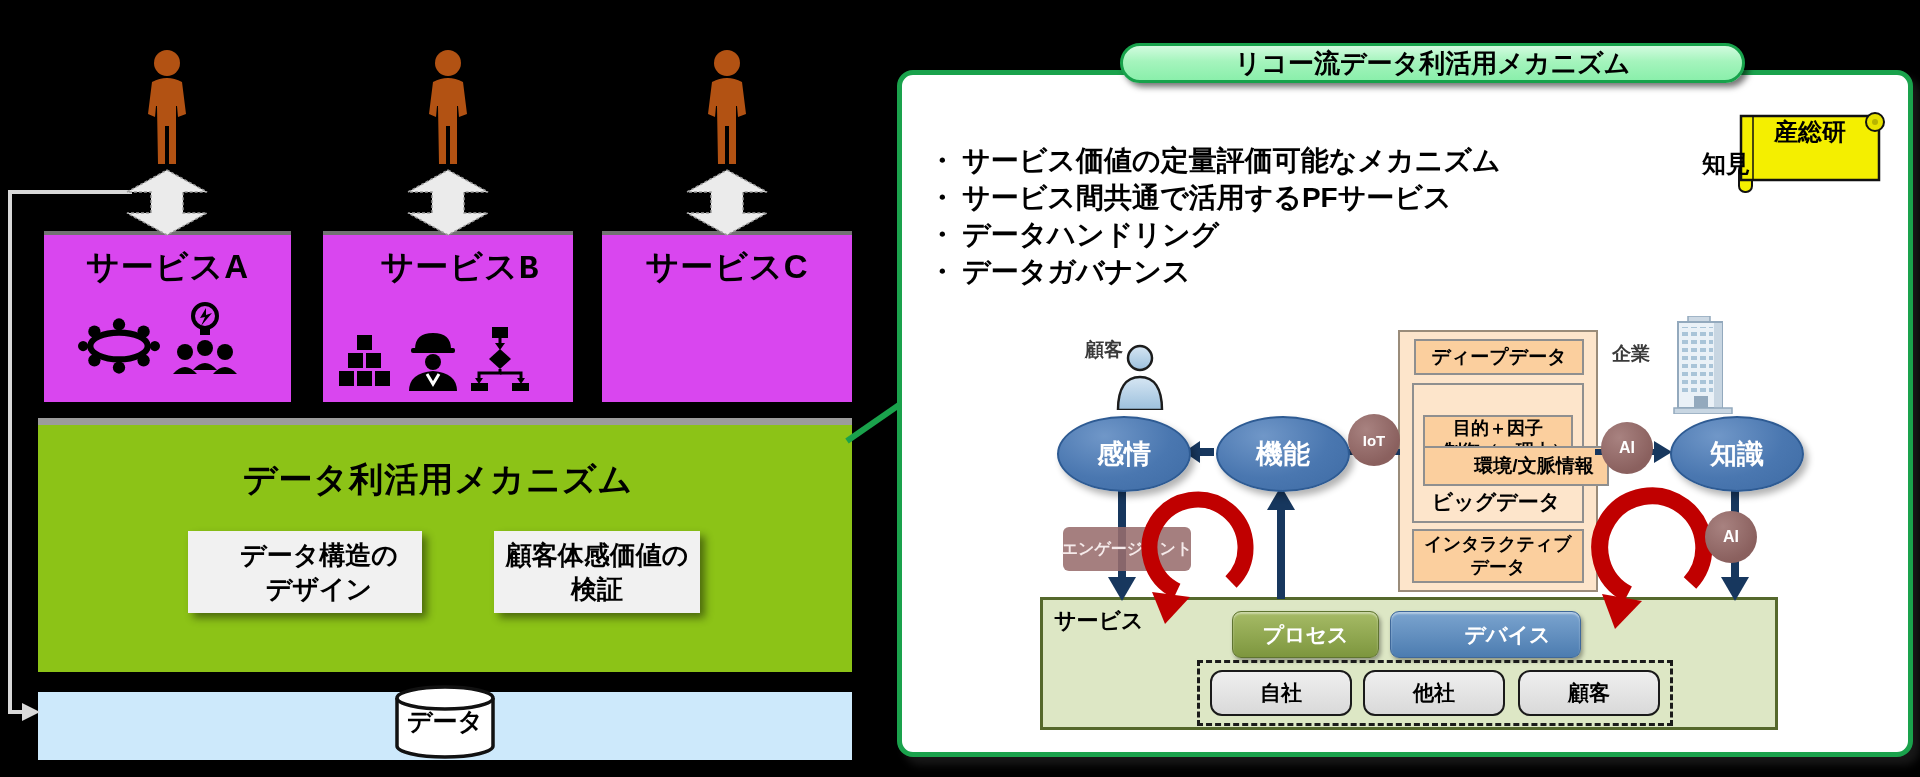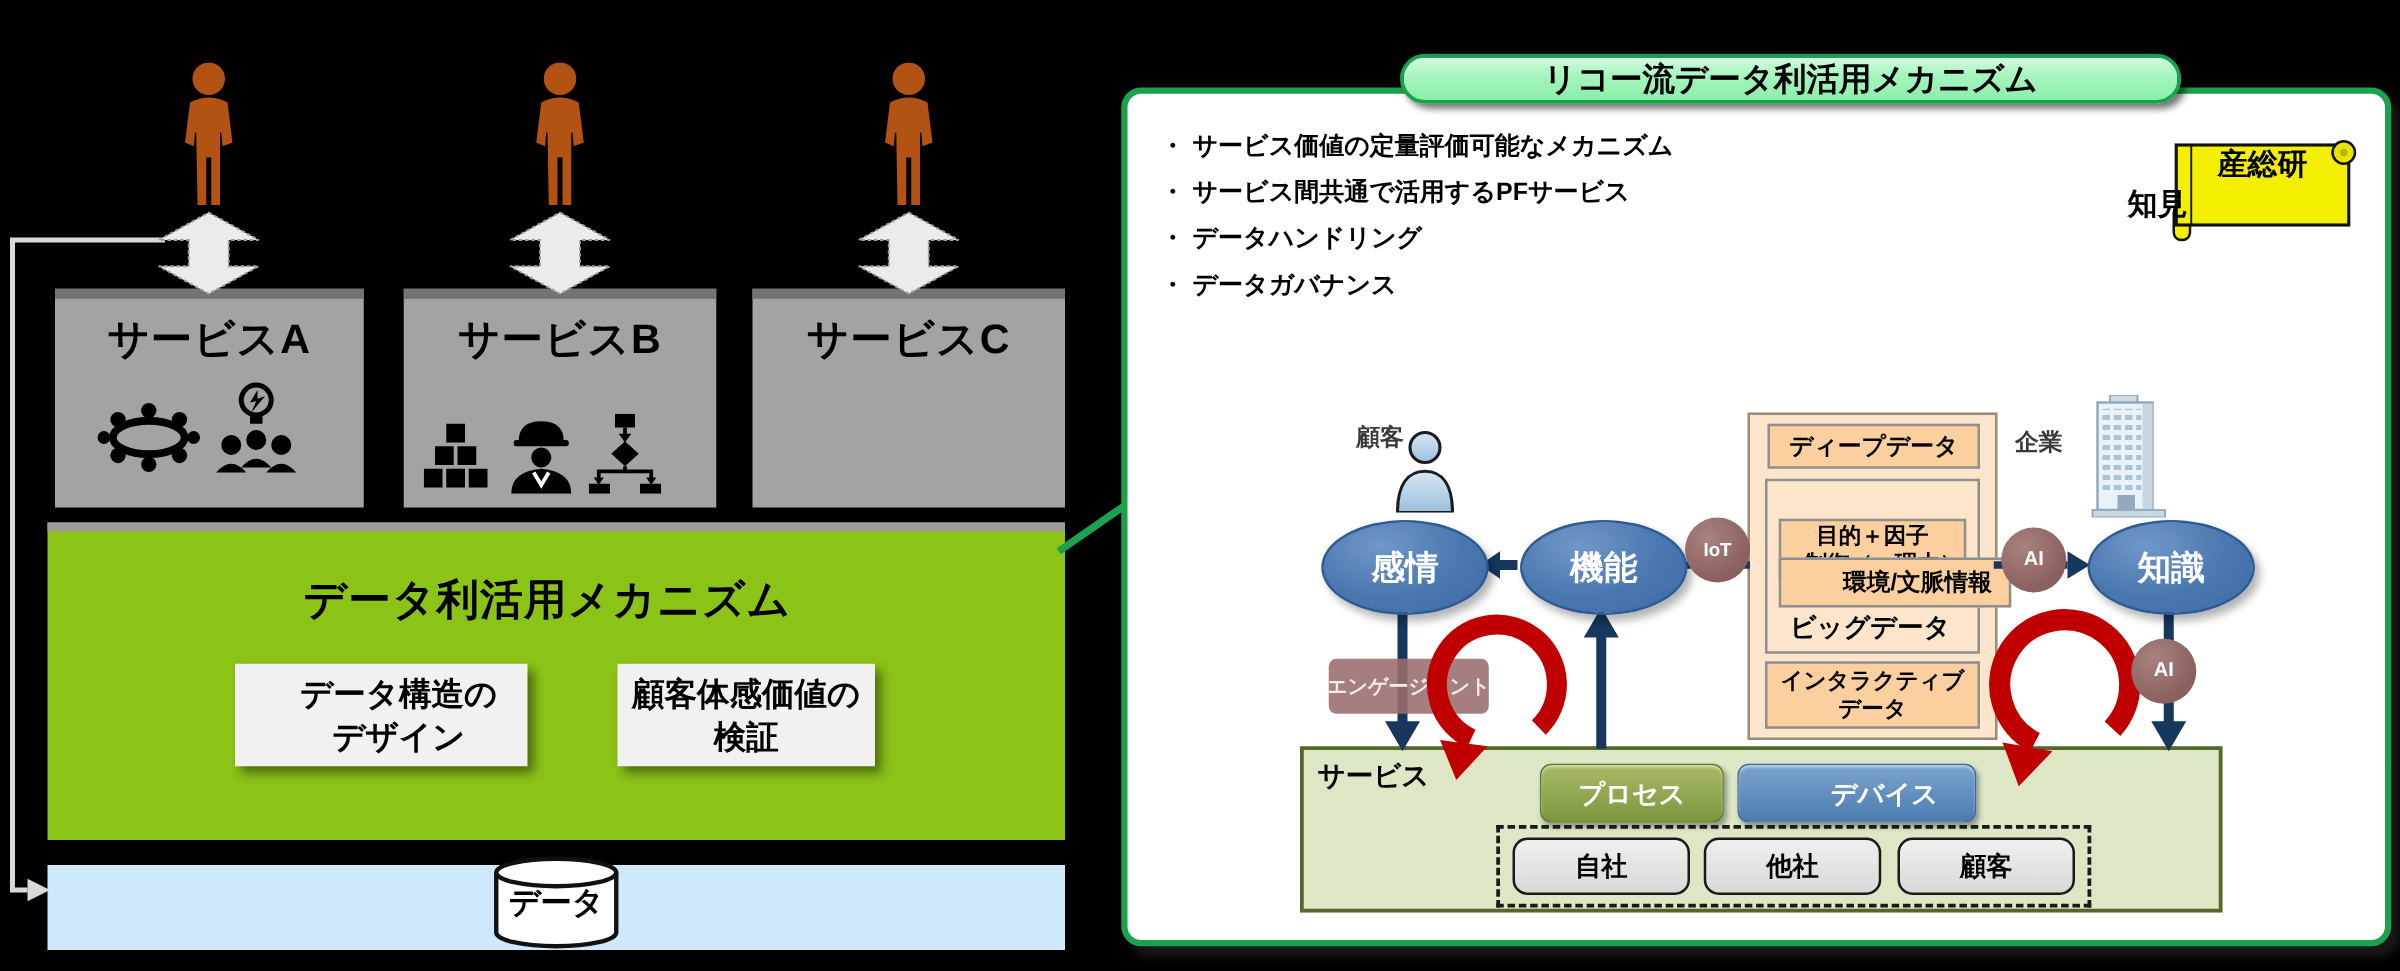--- a/index.html
+++ b/index.html
@@ -1,33 +1,33 @@
 <!DOCTYPE html>
 <html><head>
 <meta charset="utf-8">
 <style>
   html,body{margin:0;padding:0;background:#000;}
   #stage{position:relative;width:1920px;height:777px;background:#000;overflow:hidden;
          font-family:"Liberation Sans","DejaVu Sans",sans-serif;font-weight:bold;color:#000;}
   .abs{position:absolute;}
   .flexc{display:flex;align-items:center;justify-content:center;text-align:center;}
   
-  .service-box{background:#a3a3a3;border-top:8px solid #737373;}
+  .service-box{background:#d946ef;border-top:4px solid #737373;}
   .service-label{font-size:33px;letter-spacing:1px;}
   .mech-box{background:#8cc317;border-top:7px solid #9c9c9c;}
   .mech-title{font-size:34px;letter-spacing:1px;}
   .mech-card{background:#f1f1f1;box-shadow:5px 5px 8px rgba(0,0,0,.45);
              font-size:26px;line-height:34px;}
   .data-layer{background:#cde9fb;}
   .data-label{font-size:25px;}
   
   .panel{background:#fff;border:5px solid #1aa24c;border-radius:16px;box-shadow:7px 8px 8px rgba(40,40,40,.6);}
   .pill{background:linear-gradient(180deg,#d2fbdf 0%,#a5f4bd 45%,#8aefab 100%);
         border:3px solid #17a24b;border-radius:22px;font-size:26px;box-shadow:4px 4px 6px rgba(0,0,0,.55);}
-  .bullet{font-size:20px;line-height:34px;white-space:nowrap;}
+  .bullet{font-size:28px;line-height:34px;white-space:nowrap;margin-top:44px;}
   .bullet .dot{margin-right:6px;}
   .badge-text{font-size:24px;line-height:28px;}
   .ellipse{border-radius:50%;color:#fff;font-size:27px;
            background:radial-gradient(ellipse at 35% 25%,#7097c8 0%,#4a77b0 55%,#3e6ba4 100%);
            border:2px solid #2e5b93;box-shadow:4px 5px 7px rgba(0,0,0,.30);}
   .badge-circle{border-radius:50%;color:#fff;
            background:radial-gradient(circle at 35% 30%,#a88280 0%,#8a605e 70%);}
   .engagement{background:rgba(153,109,109,.88);border-radius:6px;color:#f5eaea;font-size:16px;white-space:nowrap;}
   .stack-outer{background:#fde5cb;border:2px solid #9a8c7a;}
   .stack-box{background:#fbcf9e;border:2px solid #8f8f8f;}
@@ -82,21 +82,21 @@
       <circle cx="15" cy="52" r="8" fill="#000"></circle>
         <circle cx="35" cy="48" r="8" fill="#000"></circle>
         <circle cx="55" cy="52" r="8" fill="#000"></circle>
       <path d="M3,74 Q15,60 27,74 Z" fill="#000"></path>
       <path d="M23,70 Q35,56 47,70 Z" fill="#000"></path>
       <path d="M43,74 Q55,60 67,74 Z" fill="#000"></path>
     </svg>
   </div>
 
   <div class="abs service-box" style="left:323px;top:231px;width:250px;height:167px;">
-    <div class="abs flexc service-label" style="left:0;top:12px;width:250px;height:40px;">サービスB</div>
+    <div class="abs flexc service-label" style="left:12px;top:12px;width:250px;height:40px;font-family:Liberation Mono, monospace;">サービスB</div>
     <svg class="abs" style="left:16px;top:98px;" width="52" height="58" viewBox="0 0 52 58">
       <rect x="18" y="2" width="15" height="15" fill="#000"></rect>
       <rect x="9" y="20" width="15" height="15" fill="#000"></rect>
         <rect x="27" y="20" width="15" height="15" fill="#000"></rect>
       <rect x="0" y="38" width="15" height="15" fill="#000"></rect>
         <rect x="18" y="38" width="15" height="15" fill="#000"></rect>
         <rect x="36" y="38" width="15" height="15" fill="#000"></rect>
     </svg>
     <svg class="abs" style="left:82px;top:92px;" width="56" height="64" viewBox="0 0 56 64">
       <path d="M10,22 Q10,6 28,6 Q46,6 46,22 Z" fill="#000"></path>

